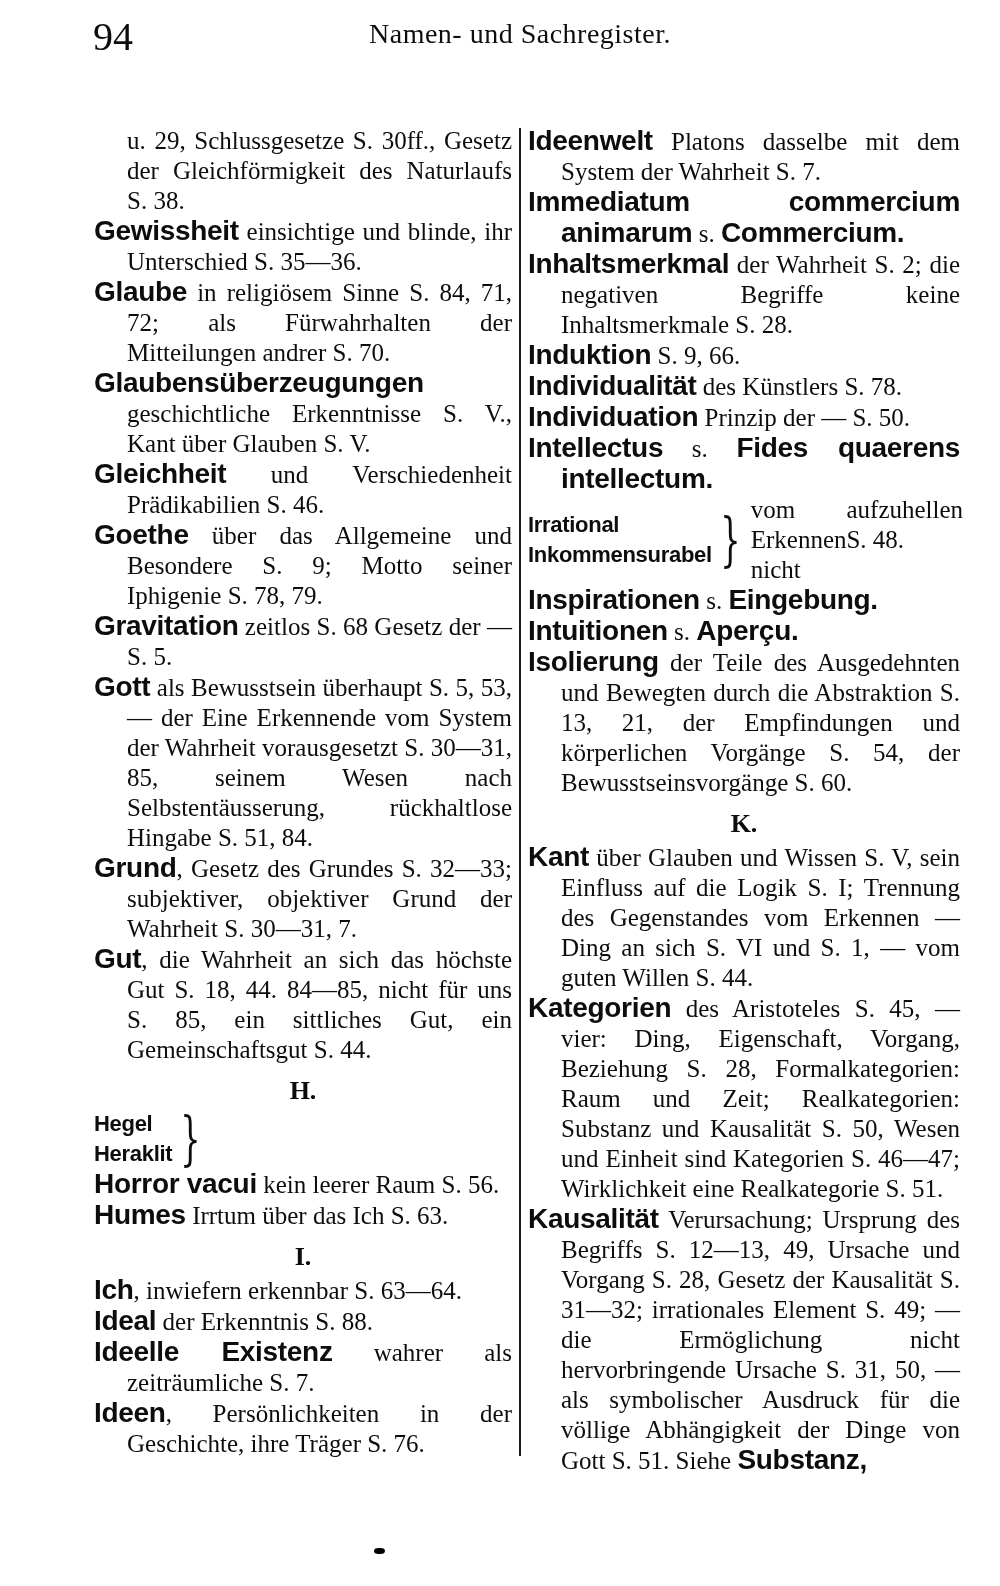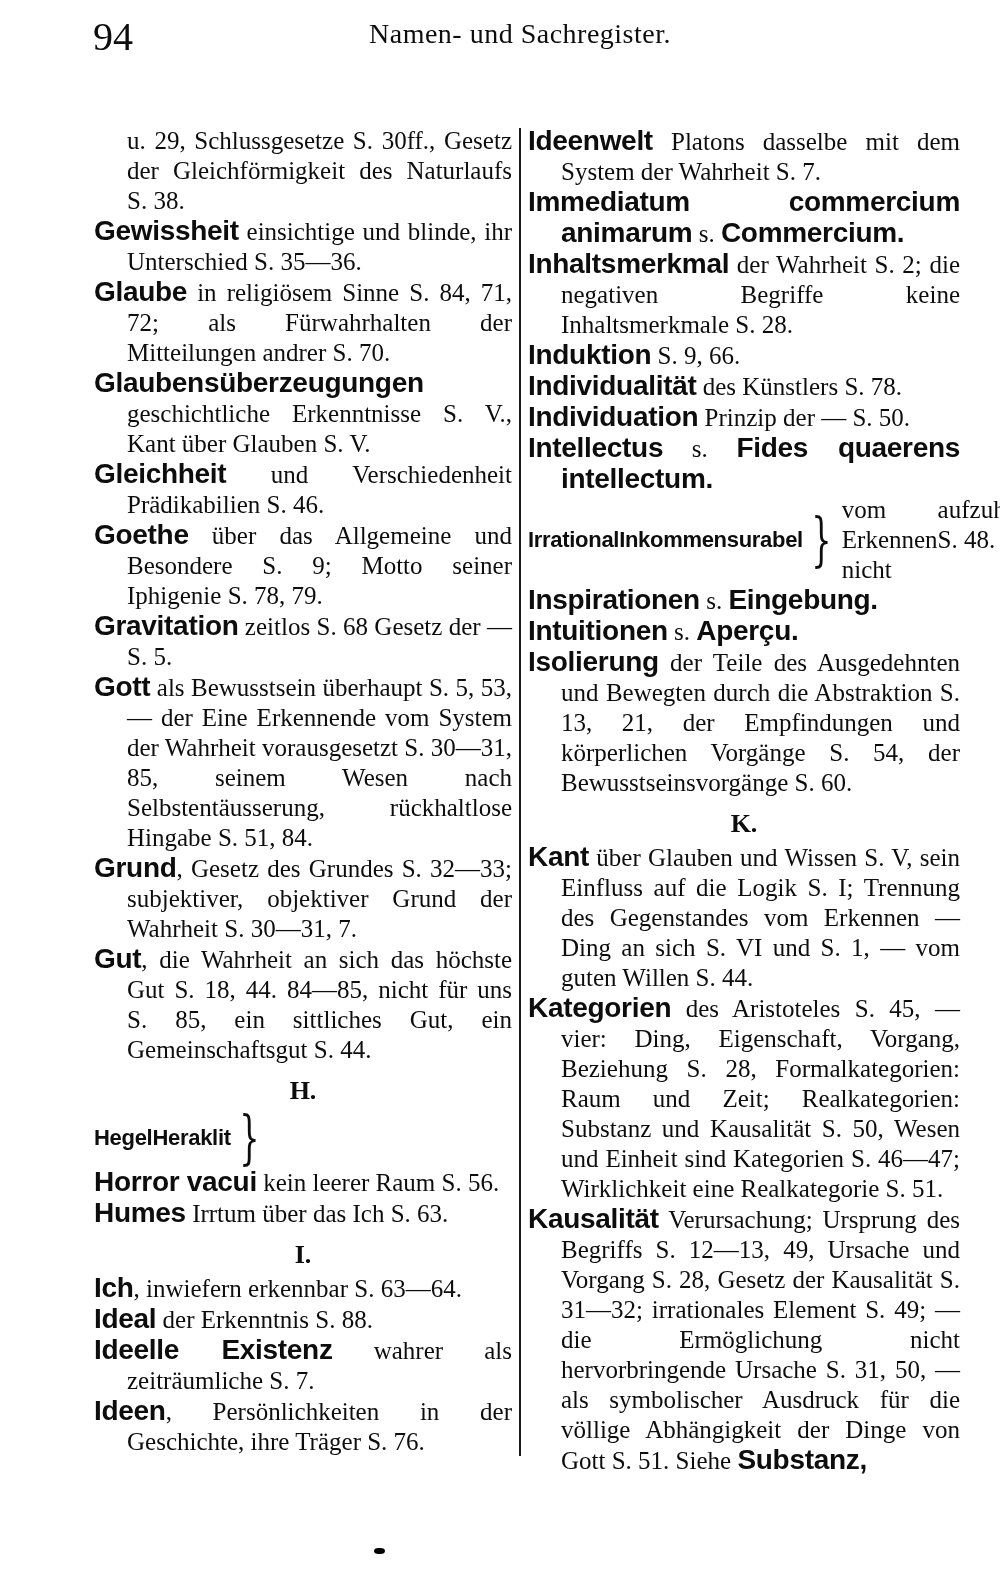--- a/index.html
+++ b/index.html
@@ -78,21 +78,21 @@
     font-family: "Liberation Serif", serif;
   }
   .brace-group {
     display: flex;
     align-items: center;
     margin: 0;
     text-align: left;
   }
   .bnames {
     display: flex;
-    flex-direction: row;
+    flex-direction: column;
     flex: 0 0 auto;
   }
   .bname {
     font-family: "Liberation Sans", sans-serif;
     font-weight: 700;
     font-size: 22px;
     line-height: 30px;
     letter-spacing: -0.3px;
   }
   .bglyph {

